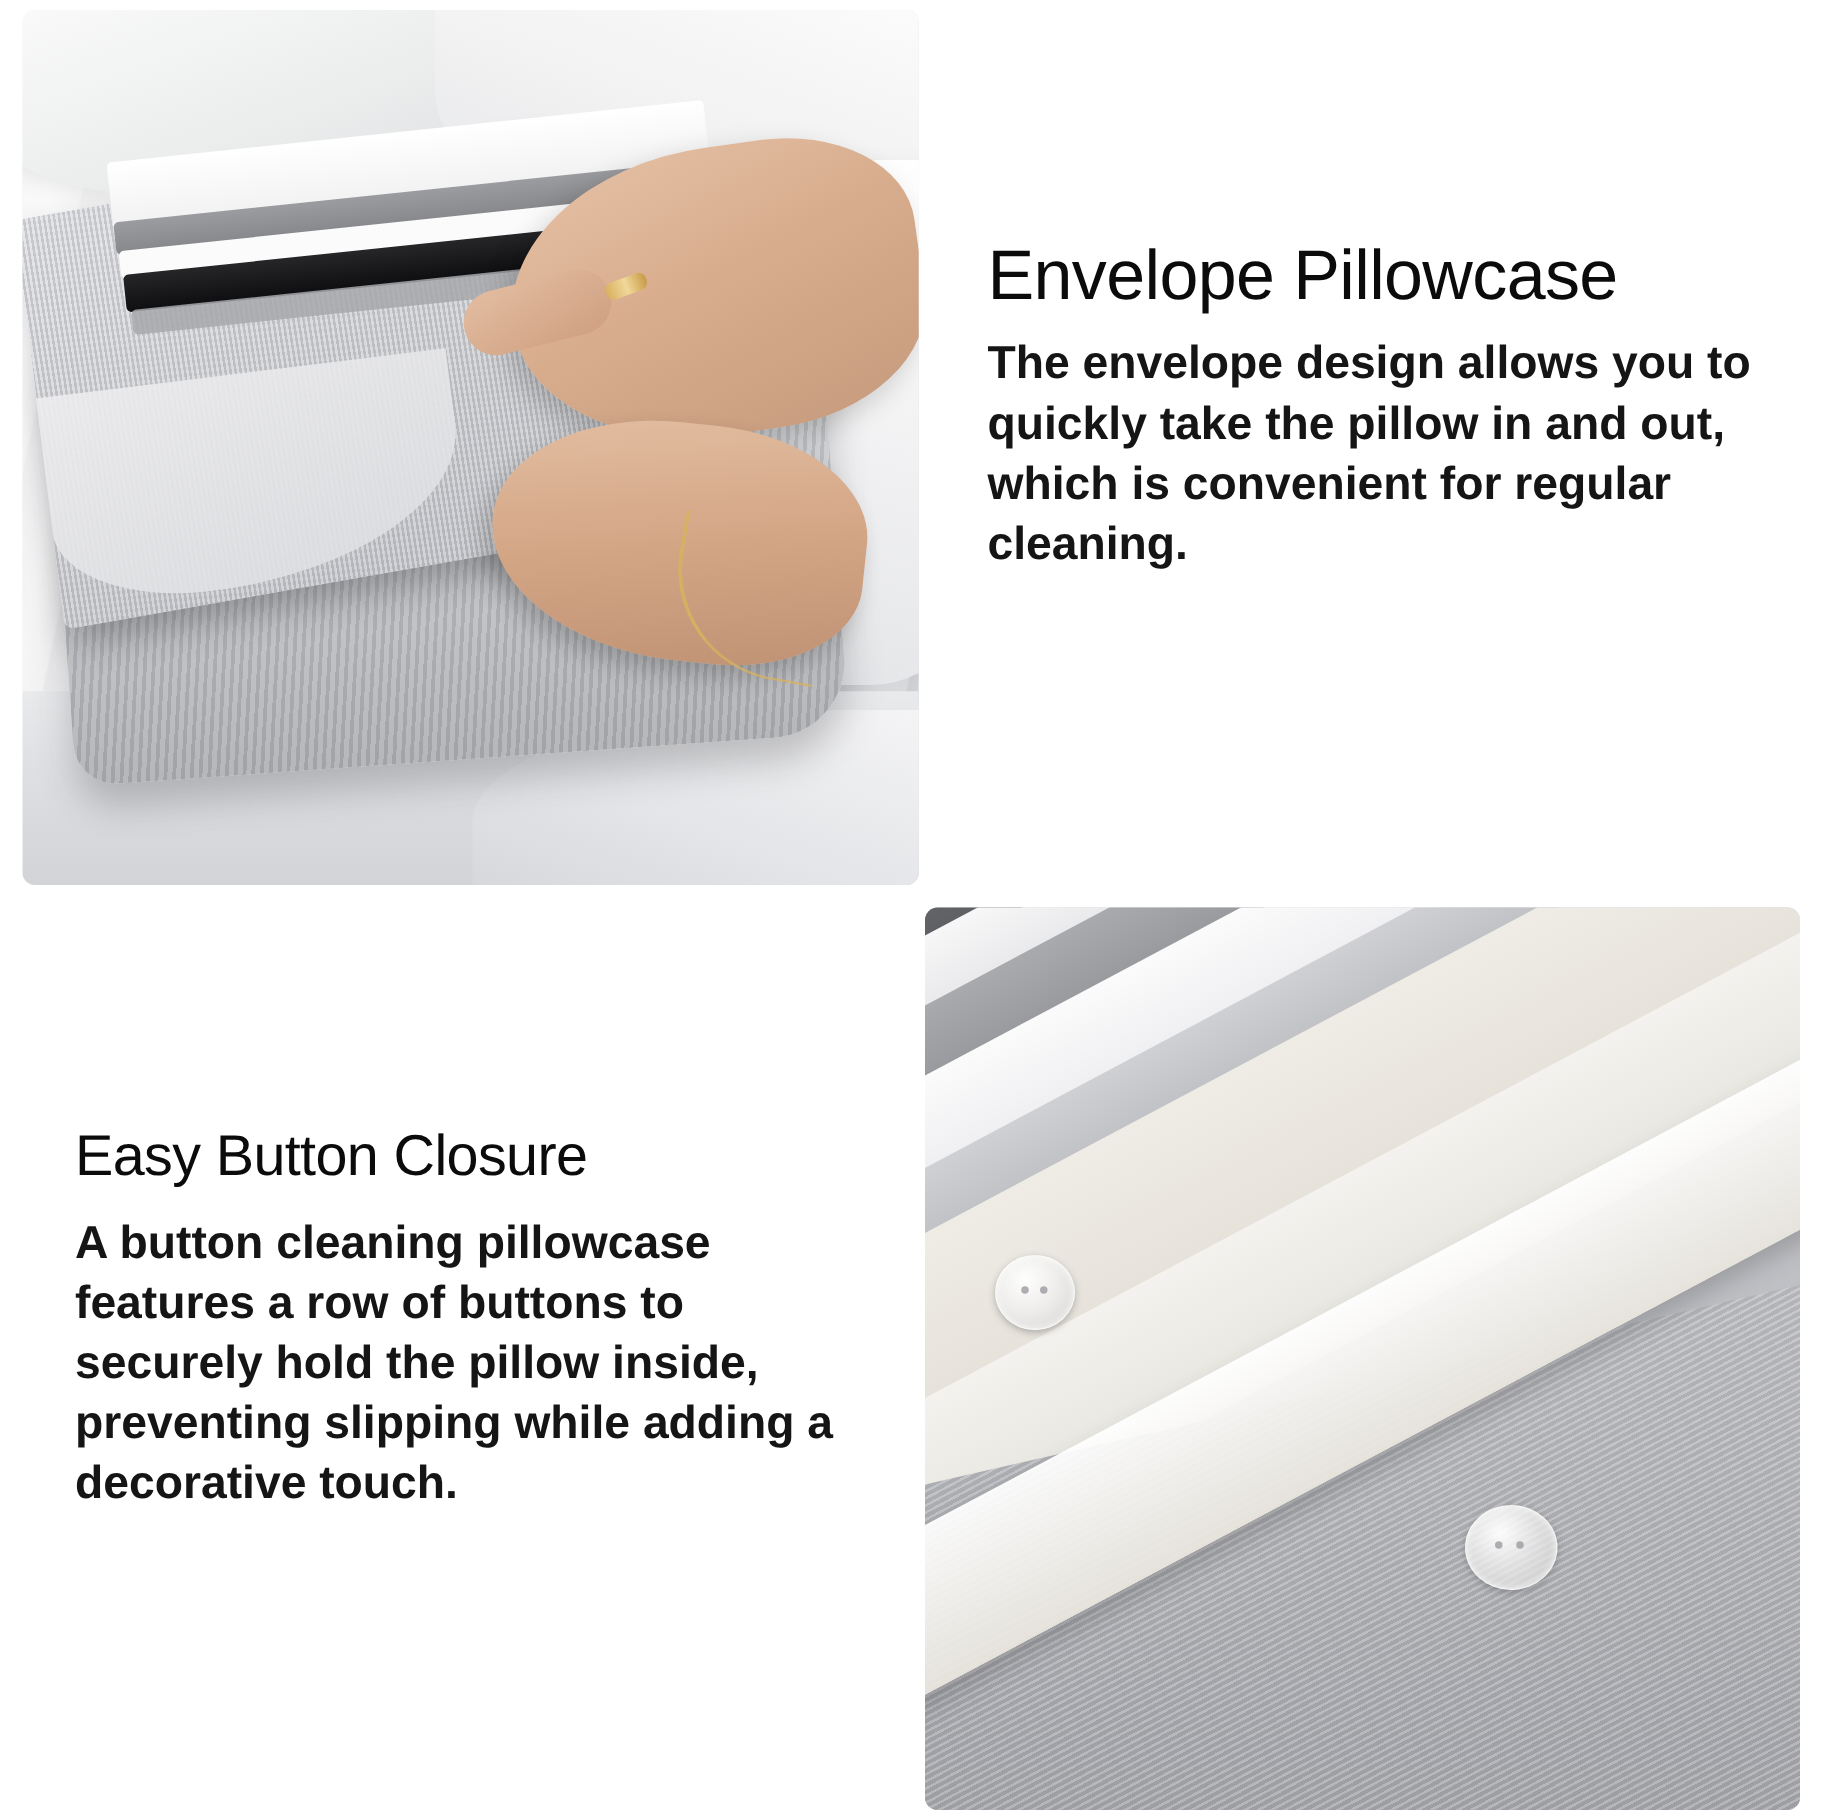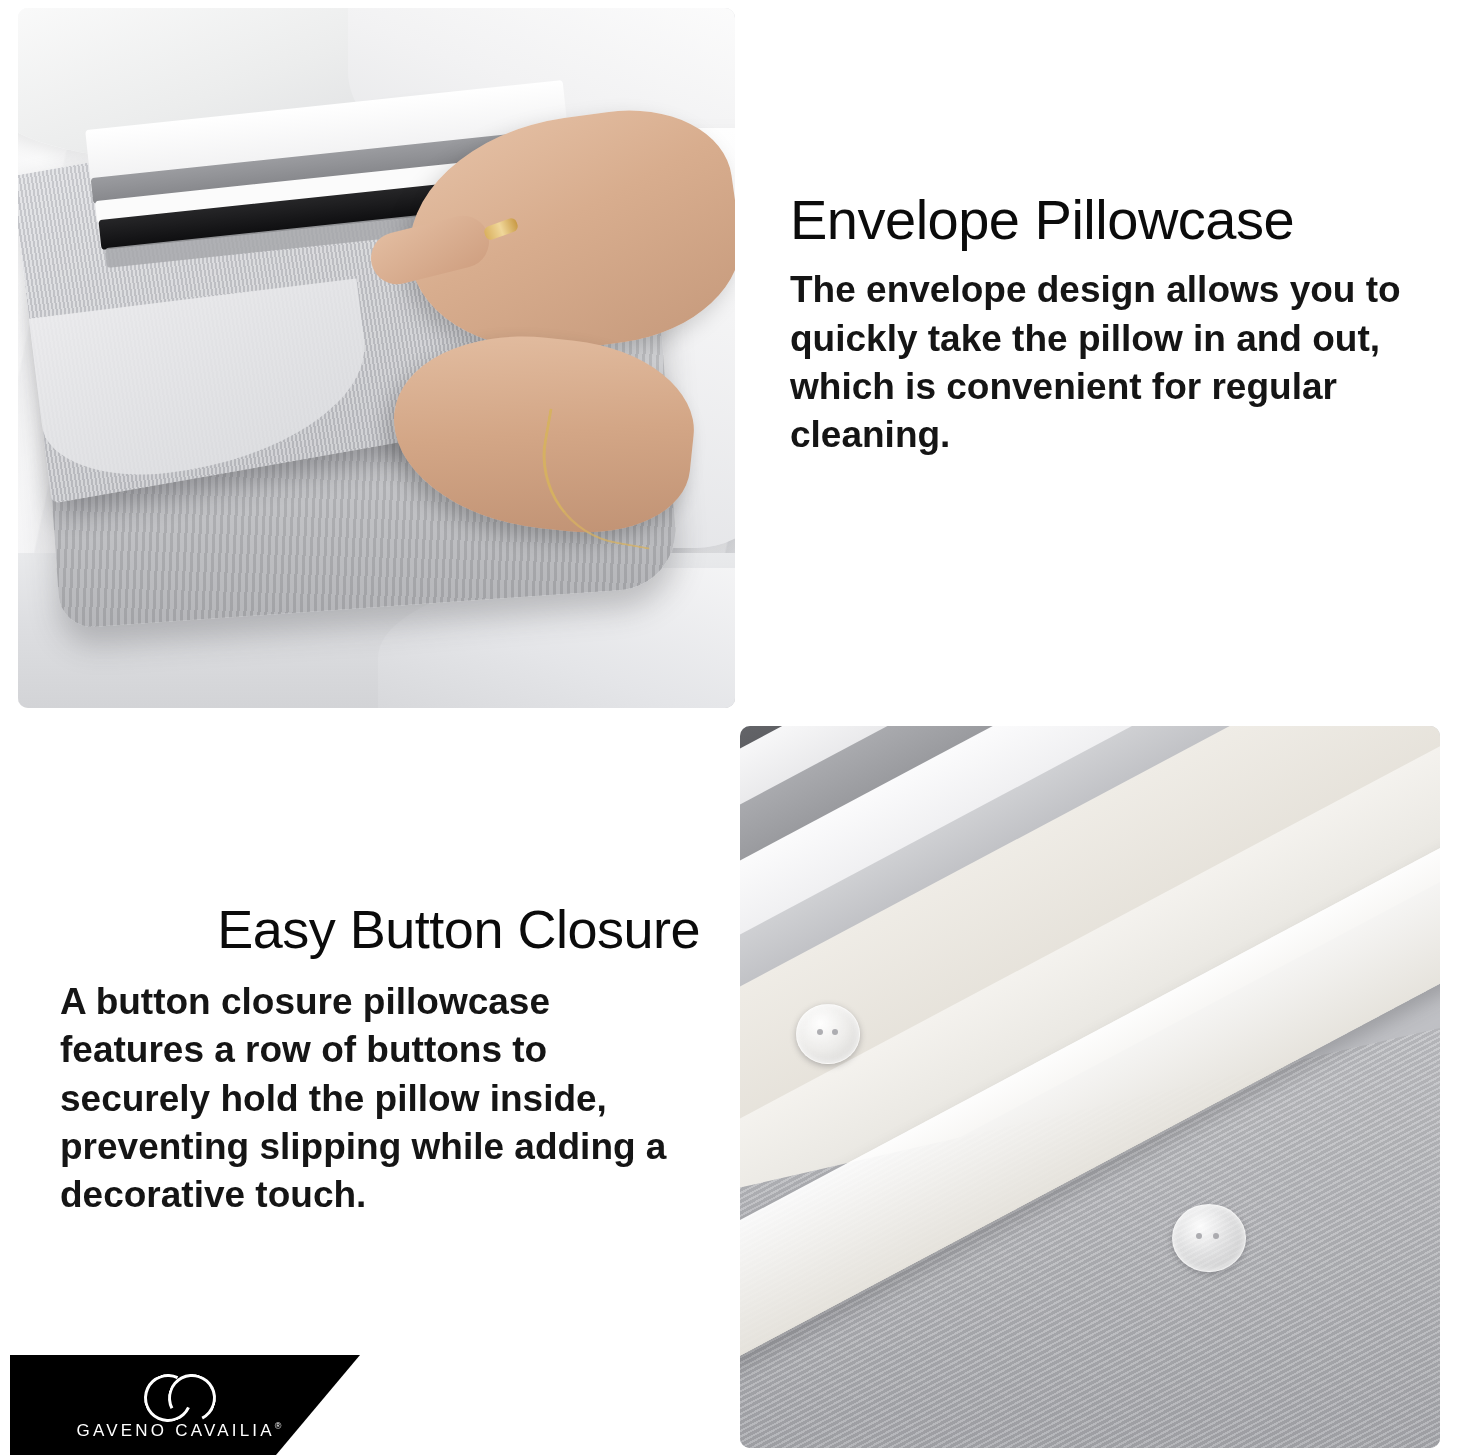--- a/index.html
+++ b/index.html
@@ -263,21 +263,21 @@
   #text-buttons  { left: 60px;  top: 900px; width: 640px; }
 
   .headline {
     margin: 0 0 16px 0;
     font-weight: 400;
     letter-spacing: -0.5px;
     color: #0b0b0b;
     line-height: 1.08;
   }
   #text-envelope .headline { font-size: 56px; }
-  #text-buttons  .headline { font-size: 54px; margin-bottom: 20px; text-align: right; }
+  #text-buttons  .headline { font-size: 46px; margin-bottom: 20px; }
 
   .body-copy {
     margin: 0;
     font-size: 37px;
     line-height: 1.30;
     color: #151515;
     font-weight: 700;
   }
 
   
@@ -357,43 +357,32 @@
     <div class="bracelet"></div>
   </div>
 
   <div class="text-block" id="text-envelope">
     <h2 class="headline">Envelope Pillowcase</h2>
     <p class="body-copy">The envelope design allows you to quickly take the pillow in and out, which is convenient for regular cleaning.</p>
   </div>
 
   <div class="text-block" id="text-buttons">
     <h2 class="headline">Easy Button Closure</h2>
-    <p class="body-copy">A button closure pillowcase features a row of buttons to securely hold the pillow inside, preventing slipping while adding a decorative touch.</p>
+    <p class="body-copy">A button cleaning pillowcase features a row of buttons to securely hold the pillow inside, preventing slipping while adding a decorative touch.</p>
   </div>
 
   <div class="photo" id="photo-buttons">
     <div class="stripe s-black-top"></div>
     <div class="stripe s-grey-dark"></div>
     <div class="stripe s-white-1"></div>
     <div class="stripe s-grey-mid"></div>
     <div class="stripe s-white-2"></div>
     <div class="stripe s-grey-light"></div>
     <div class="stripe s-cream"></div>
     <div class="stripe s-white-3"></div>
     <div class="base-grey"></div>
     <div class="hem"></div>
     <div class="btn btn-1"></div>
     <div class="btn btn-2"></div>
   </div>
 
-  <div id="brand-badge">
-    <div class="logo-wrap">
-      <div class="monogram">
-        <span class="ring-g"></span>
-        <span class="ring-c"></span>
-      </div>
-      <div class="brand-name">
-        <span>GAVENO CAVAILIA</span><span class="reg">®</span>
-      </div>
-    </div>
-  </div>
 
 </div>
 
 </body></html>

